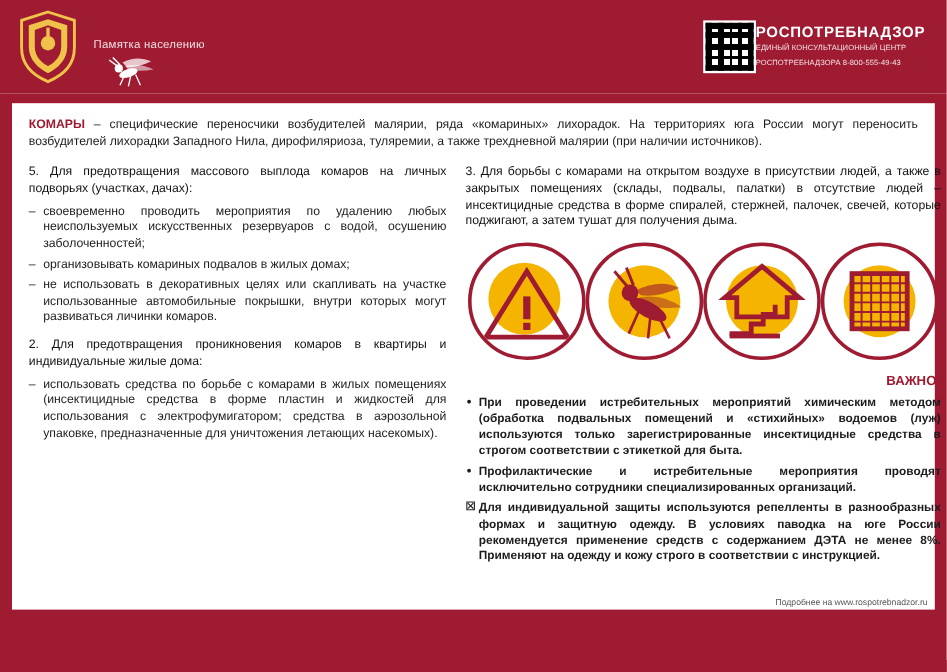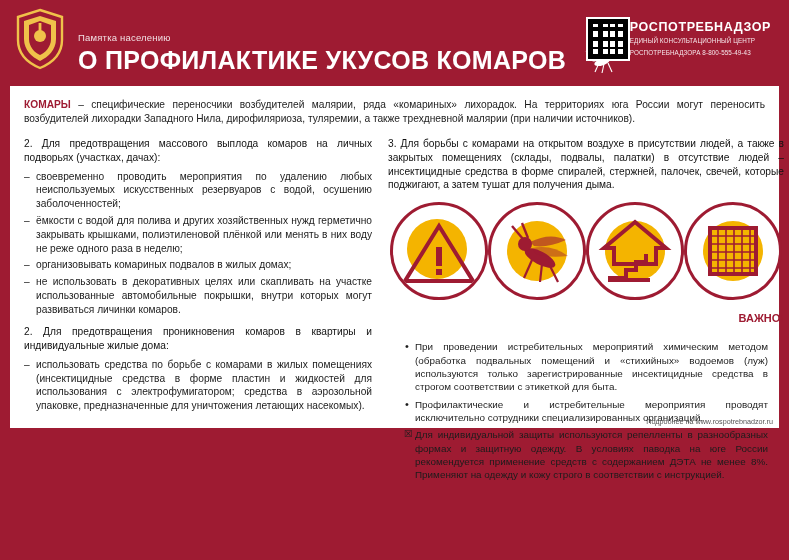--- a/index.html
+++ b/index.html
@@ -106,21 +106,21 @@
   .body-wrap {
     position: relative;
     height: 482px;
     padding: 8px 10px 0 10px;
     box-sizing: border-box;
     background: #9e1b32;
   }
   .content {
     background: #ffffff;
     border: 0;
-    height: 342px;
+    height: 422px;
     padding: 12px 14px 8px 14px;
     box-sizing: border-box;
     position: relative;
   }
 
   .intro {
     font-size: 10.2px;
     line-height: 1.38;
     color: #1c1c1c;
     text-align: justify;
@@ -202,23 +202,24 @@
   }
 
   .important-title {
     color: #9e1b32;
     font-weight: bold;
     font-size: 11px;
     margin: 2px 0 5px 0;
     text-align: right;
   }
   .important-list {
-    margin: 16px;
+    margin: 0;
     padding: 0;
     list-style: none;
+    font-weight: bold;
   }
   .important-list li {
     font-size: 9.9px;
     line-height: 1.35;
     color: #1c1c1c;
     text-align: justify;
     padding-left: 11px;
     position: relative;
     margin-bottom: 4px;
   }
@@ -267,21 +268,20 @@
         <path d="M26 8 L42 13 L42 31 C42 42 34 49 26 53 C18 49 10 42 10 31 L10 13 Z" fill="#f0c24a"></path>
         <path d="M26 13 L37 17 L37 31 C37 39 31 45 26 47 C21 45 15 39 15 31 L15 17 Z" fill="#9e1b32"></path>
         <circle cx="26" cy="28" r="6" fill="#f0c24a"></circle>
         <rect x="24.6" y="15" width="2.8" height="10" fill="#f0c24a"></rect>
       </svg>
     </div>
 
     <div class="header-center">
       <div class="memo-label">Памятка населению</div>
       <div class="main-title">
-        <span>О ПРОФИЛАКТИКЕ УКУСОВ КОМАРОВ</span>
         <span class="mosquito-head">
           <svg width="44" height="26" viewBox="0 0 44 26">
             <ellipse cx="17" cy="14" rx="8" ry="3.4" fill="#ffffff" transform="rotate(-18 17 14)"></ellipse>
             <circle cx="9" cy="10" r="3.4" fill="#ffffff"></circle>
             <path d="M9 9 L1 3" stroke="#ffffff" stroke-width="1.2" fill="none"></path>
             <path d="M10 7 L4 1" stroke="#ffffff" stroke-width="1.2" fill="none"></path>
             <path d="M12 5 Q24 -1 36 4 Q26 9 16 9 Z" fill="#ffffff" opacity="0.75"></path>
             <path d="M14 8 Q26 5 38 11 Q26 13 17 11 Z" fill="#ffffff" opacity="0.55"></path>
             <path d="M14 15 L10 24" stroke="#ffffff" stroke-width="1.1"></path>
             <path d="M19 16 L17 25" stroke="#ffffff" stroke-width="1.1"></path>
@@ -306,24 +306,23 @@
   <div class="body-wrap">
     <div class="content">
 
       <div class="intro">
         <b>КОМАРЫ</b><span> – специфические переносчики возбудителей малярии, ряда «комариных» лихорадок. На территориях юга России могут переносить возбудителей лихорадки Западного Нила, дирофиляриоза, туляремии, а также трехдневной малярии (при наличии источников).</span>
       </div>
 
       <div class="cols">
 
         <div class="col-left">
-          <div class="sec-title">2.  Для предотвращения массового выплода комаров на личных подворьях (участках, дачах):</div>
+          <div class="sec-title">5.  Для предотвращения массового выплода комаров на личных подворьях (участках, дачах):</div>
           <ul class="bullets">
             <li>своевременно проводить мероприятия по удалению любых неиспользуемых искусственных резервуаров с водой, осушению заболоченностей;</li>
-            <li>ёмкости с водой для полива и других хозяйственных нужд герметично закрывать крышками, полиэтиленовой плёнкой или менять в них воду не реже одного раза в неделю;</li>
             <li>организовывать комариных подвалов в жилых домах;</li>
             <li>не использовать в декоративных целях или скапливать на участке использованные автомобильные покрышки, внутри которых могут развиваться личинки комаров.</li>
           </ul>
 
           <div class="sec-title">2.  Для предотвращения проникновения комаров в квартиры и индивидуальные жилые дома:</div>
           <ul class="bullets">
             <li>использовать средства по борьбе с комарами в жилых помещениях (инсектицидные средства в форме пластин и жидкостей для использования с электрофумигатором; средства в аэрозольной упаковке, предназначенные для уничтожения летающих насекомых).</li>
           </ul>
         </div>
 

